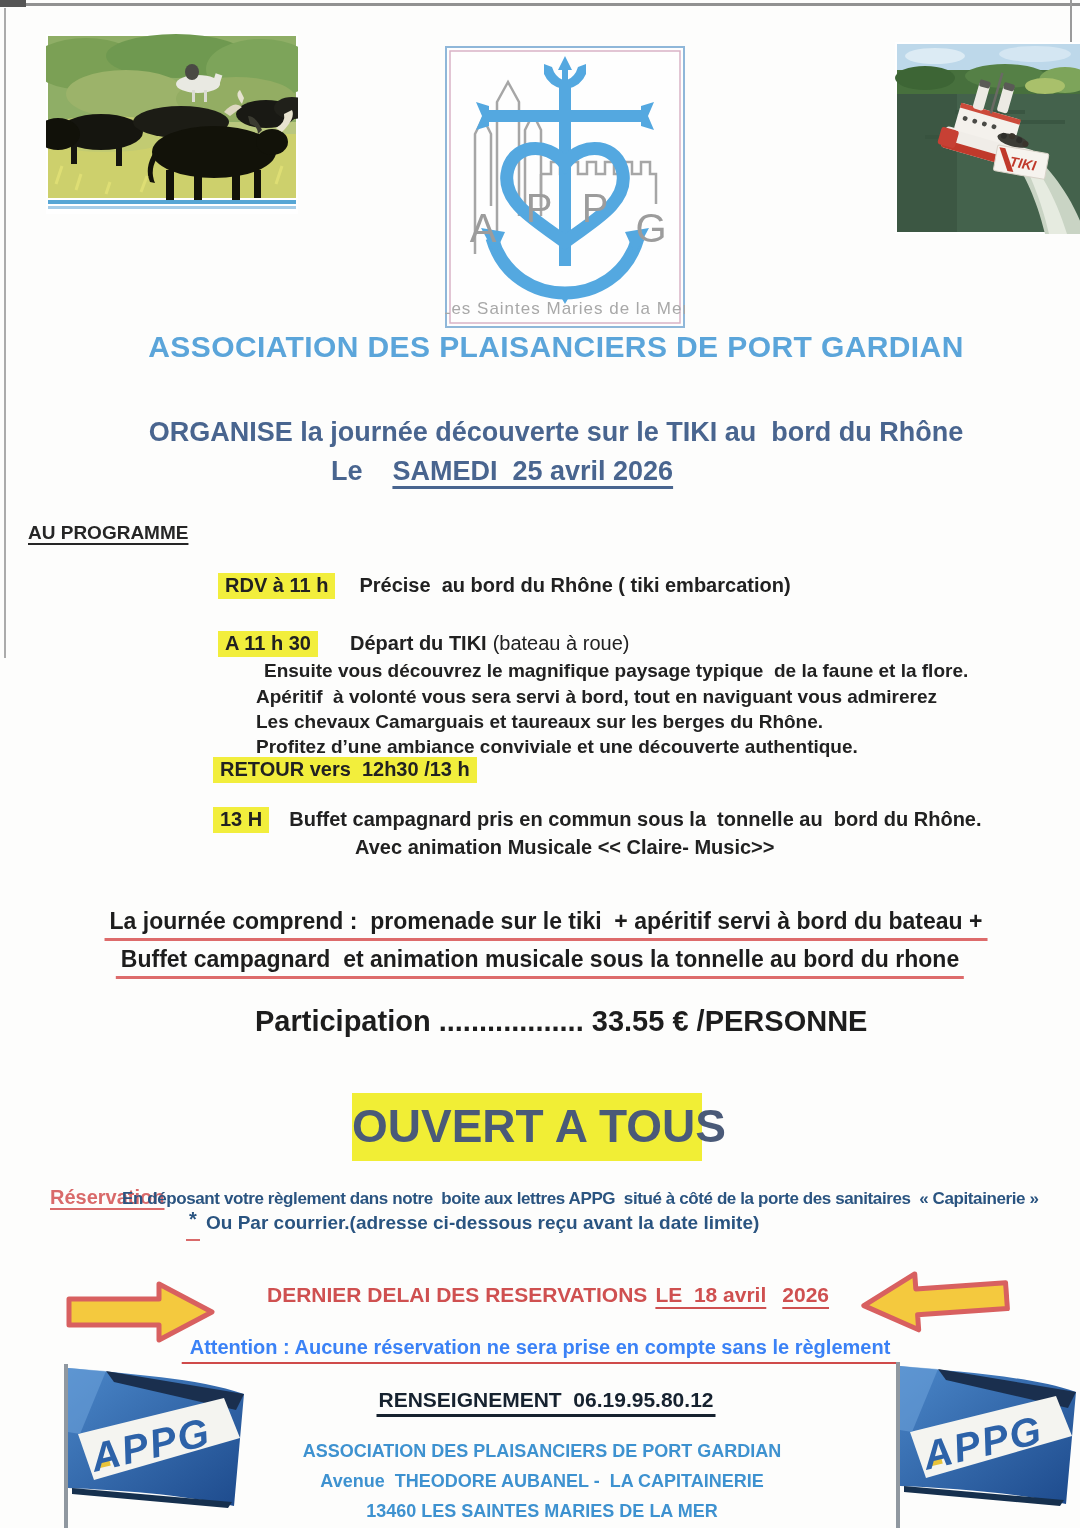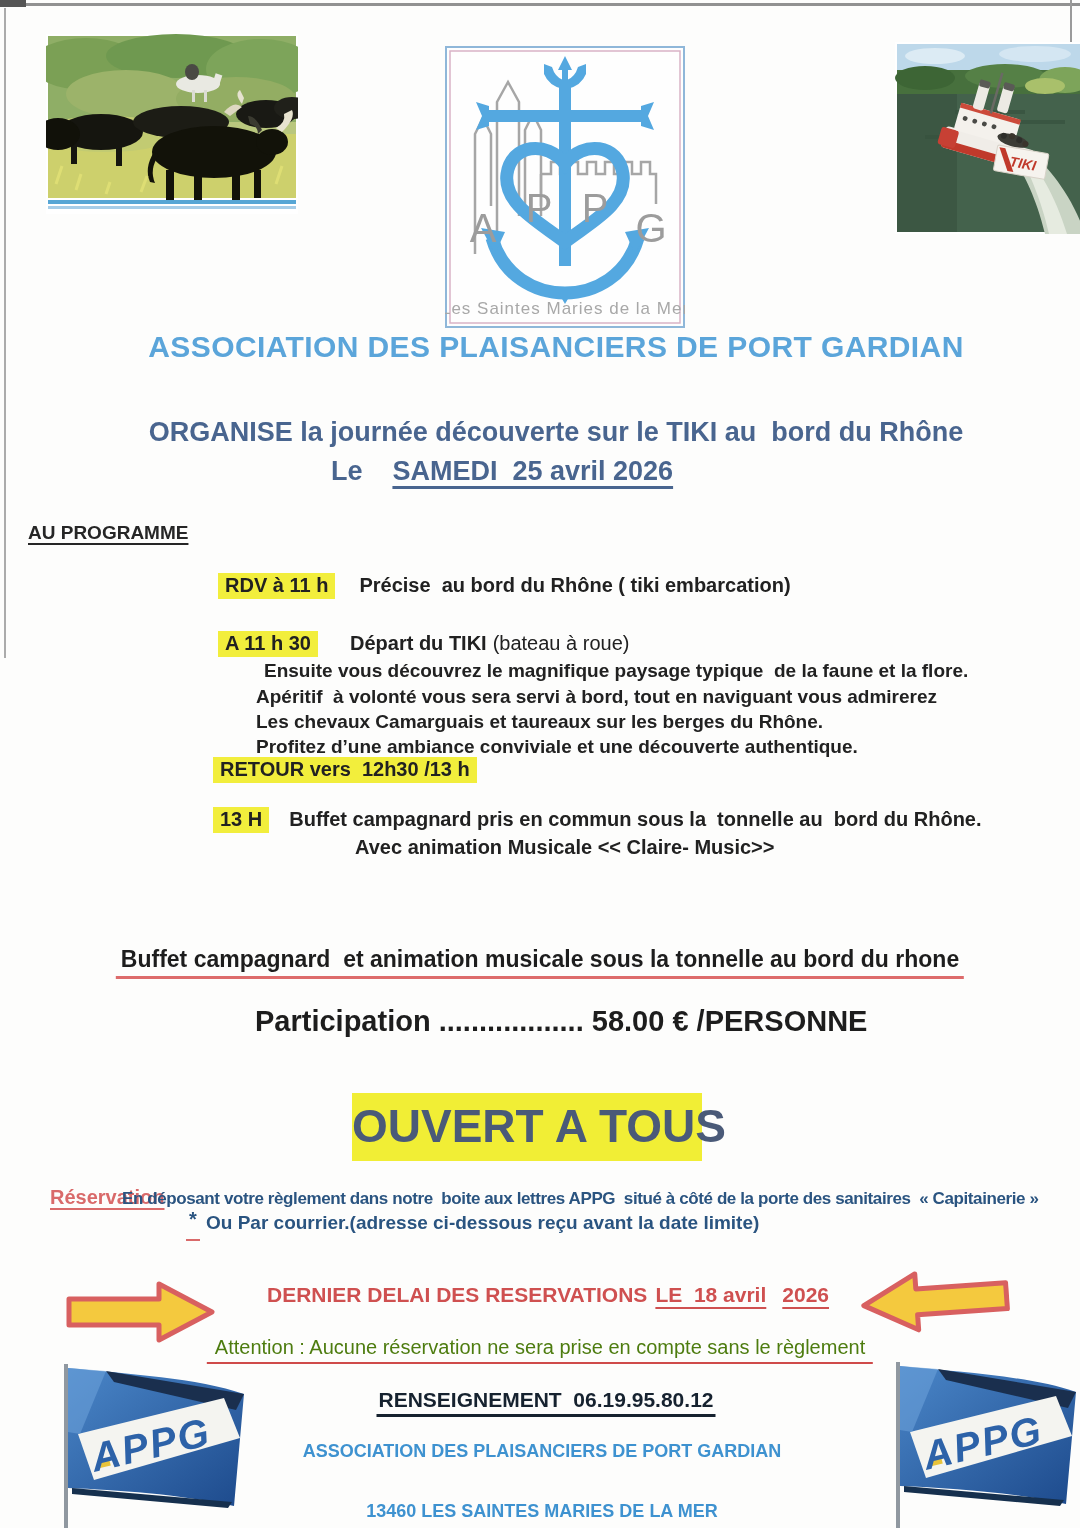--- a/index.html
+++ b/index.html
@@ -45,21 +45,21 @@
   .resv-label{left:50px;top:1186px;font-size:20px;font-weight:bold;color:#d96a6a;
               text-decoration:underline;text-decoration-thickness:2px;text-underline-offset:4px;}
   .resv-text{left:122px;top:1189px;font-size:17px;font-weight:bold;color:#2a5480;letter-spacing:-.4px;}
   .resv-star{left:186px;top:1208px;font-size:20px;font-weight:bold;color:#2a5480;
              border-bottom:2px solid #d96a6a;padding:0 3px 8px 3px;}
   .resv-line2{left:206px;top:1212px;font-size:19px;font-weight:bold;color:#2a5480;}
   .deadline{left:548px;top:1283px;font-size:21px;font-weight:bold;color:#cf5050;}
   .dl-u{text-decoration:underline;text-decoration-thickness:2px;text-underline-offset:5px;}
   .dl-1{margin-left:8px;}
   .dl-2{margin-left:16px;}
-  .warning{left:540px;top:1336px;font-size:20px;font-weight:normal;color:#4d7c0f;
+  .warning{left:540px;top:1336px;font-size:20px;font-weight:bold;color:#3b82f6;
            border-bottom:2px solid #cf4a4a;padding:0 8px 3px 8px;}
   .contact{left:546px;top:1388px;font-size:21px;font-weight:bold;color:#16222f;
            border-bottom:3px solid #16222f;padding:0 2px 2px 2px;}
   .foot{font-weight:bold;color:#3e92d0;font-size:18px;}
   .f1{left:542px;top:1441px;}
   .f2{left:542px;top:1471px;}
   .f3{left:542px;top:1501px;}
   .arrow-left{left:48px;top:1262px;}
   .arrow-right{left:860px;top:1250px;transform:rotate(-4deg) scaleX(-1);}
   .flag-left{left:30px;top:1320px;}
@@ -226,23 +226,24 @@
   <div class="abs desc d0">Ensuite vous découvrez le magnifique paysage typique  de la faune et la flore.</div>
   <div class="abs desc d1">Apéritif  à volonté vous sera servi à bord, tout en naviguant vous admirerez</div>
   <div class="abs desc d2">Les chevaux Camarguais et taureaux sur les berges du Rhône.</div>
   <div class="abs desc d3">Profitez d’une ambiance conviviale et une découverte authentique.</div>
 
   <div class="abs prog retour"><span class="hl">RETOUR vers  12h30 /13 h</span></div>
 
   <div class="abs prog item3"><span class="hl">13 H</span><span class="txt">Buffet campagnard pris en commun sous la  tonnelle au  bord du Rhône.</span></div>
   <div class="abs item3sub">Avec animation Musicale &lt;&lt; Claire- Music&gt;&gt;</div>
 
+  <div class="abs ctr inc inc1">La journée comprend :  promenade sur le tiki  + apéritif servi à bord du bateau +</div>
   <div class="abs ctr inc inc2">Buffet campagnard  et animation musicale sous la tonnelle au bord du rhone</div>
 
-  <div class="abs participation">Participation .................. 58.00 € /PERSONNE</div>
+  <div class="abs participation">Participation .................. 33.55 € /PERSONNE</div>
 
   <div class="abs open-banner">OUVERT A TOUS</div>
 
   <div class="abs resv-label">Réservation</div>
   <div class="abs resv-text">En déposant votre règlement dans notre  boite aux lettres APPG  situé à côté de la porte des sanitaires  « Capitainerie »</div>
   <div class="abs resv-star">*</div>
   <div class="abs resv-line2">Ou Par courrier.(adresse ci-dessous reçu avant la date limite)</div>
 
   <div class="abs arrow-left">
     <svg width="150" height="64" viewBox="0 0 150 64">
@@ -255,20 +256,21 @@
     </svg>
   </div>
 
   <div class="abs ctr deadline"><span>DERNIER DELAI DES RESERVATIONS</span><span class="dl-u dl-1">LE  18 avril</span><span class="dl-u dl-2">2026</span></div>
 
   <div class="abs ctr warning">Attention : Aucune réservation ne sera prise en compte sans le règlement</div>
 
   <div class="abs ctr contact">RENSEIGNEMENT  06.19.95.80.12</div>
 
   <div class="abs ctr foot f1">ASSOCIATION DES PLAISANCIERS DE PORT GARDIAN</div>
+  <div class="abs ctr foot f2">Avenue  THEODORE AUBANEL -  LA CAPITAINERIE</div>
   <div class="abs ctr foot f3">13460 LES SAINTES MARIES DE LA MER</div>
 
   <div class="abs flag-left">
     <svg width="210" height="208" viewBox="0 0 210 208">
       <defs>
         <linearGradient id="fg1" x1="0" y1="0" x2="1" y2="1">
           <stop offset="0" stop-color="#4a86c8"></stop>
             <stop offset="1" stop-color="#1d4a8c"></stop>
         </linearGradient>
       </defs>

